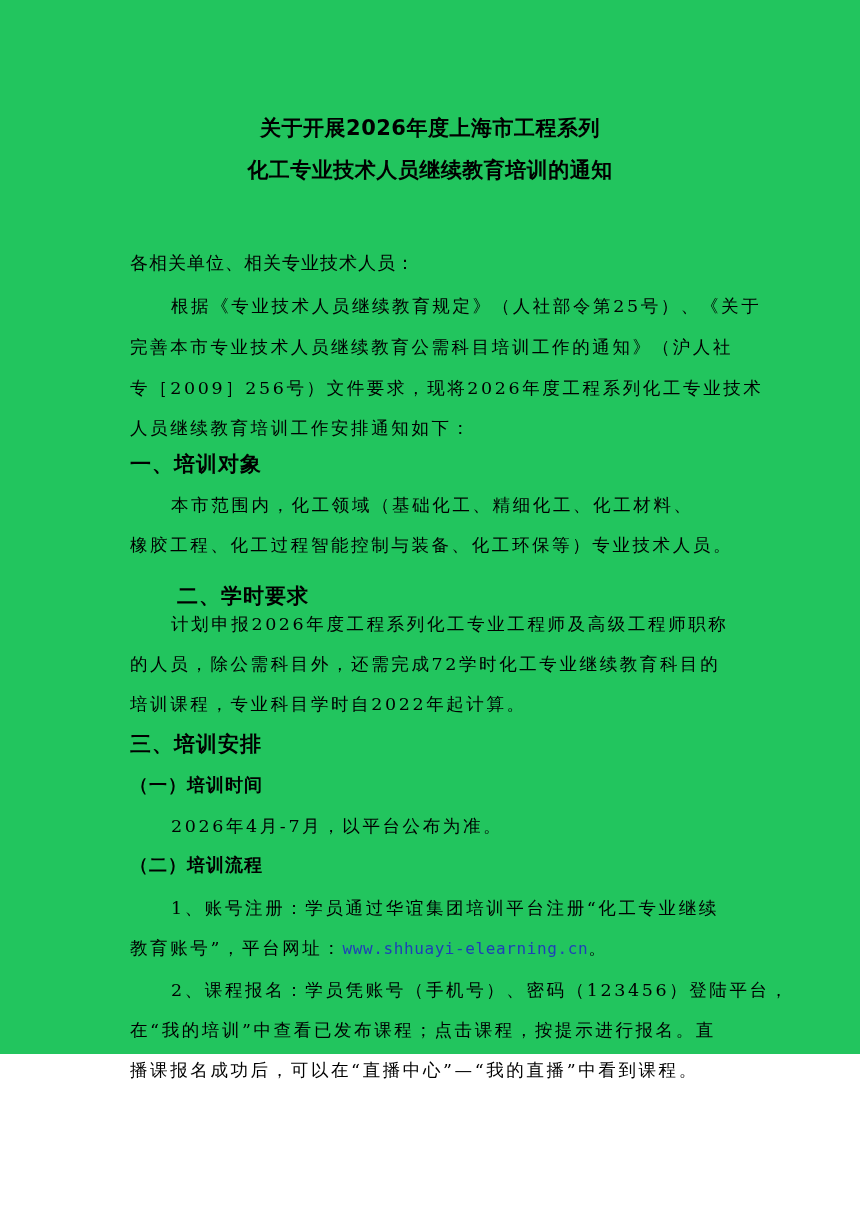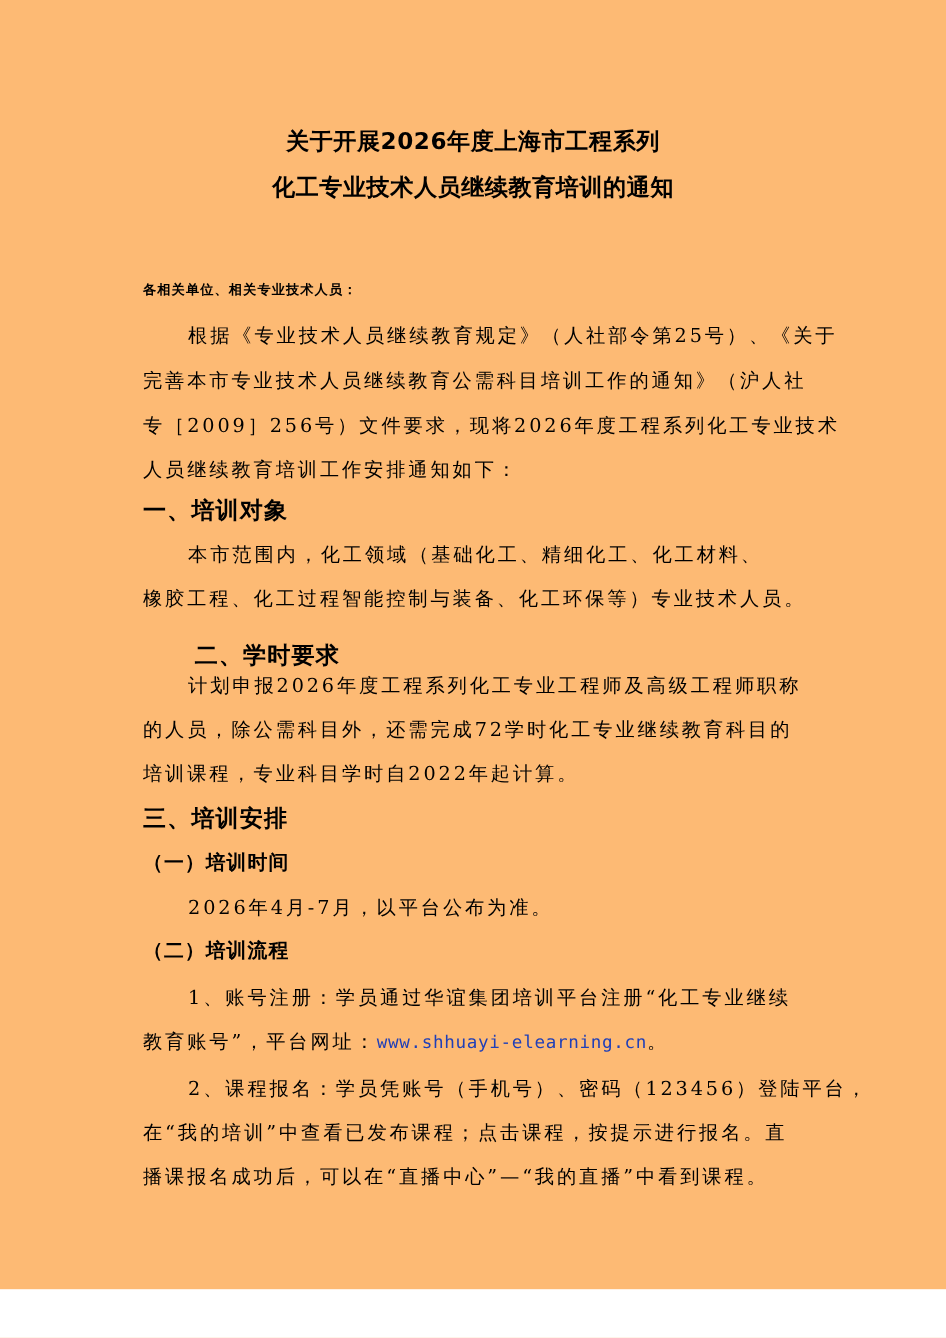--- a/index.html
+++ b/index.html
@@ -13,22 +13,22 @@
       position: relative;
       overflow: hidden;
       color: #000000;
       font-family: "DejaVu Serif", "Liberation Serif", serif;
     }
     .page {
       position: absolute;
       left: 0;
       top: 0;
       width: 860px;
-      height: 1172px;
-      background: #fdba74;
+      height: 1054px;
+      background: #22c55e;
     }
     .title {
       position: absolute;
       left: 0;
       width: 860px;
       text-align: center;
       font-family: "DejaVu Sans", "Liberation Sans", sans-serif;
       font-weight: bold;
       font-size: 21px;
       letter-spacing: 0.5px;
@@ -48,22 +48,22 @@
       letter-spacing: 2.6px;
       font-family: "DejaVu Serif", "Liberation Serif", serif;
     }
     .indent { left: 171px; }
 
     .salutation {
       position: absolute;
       left: 130px;
       top: 249px;
       font-family: "DejaVu Sans", "Liberation Sans", sans-serif;
-      font-weight: bold;
-      font-size: 12px;
+      font-weight: normal;
+      font-size: 18px;
       line-height: 28px;
       letter-spacing: 1px;
       white-space: nowrap;
     }
     .h1 {
       position: absolute;
       left: 130px;
       font-family: "DejaVu Sans", "Liberation Sans", sans-serif;
       font-weight: bold;
       font-size: 21px;

